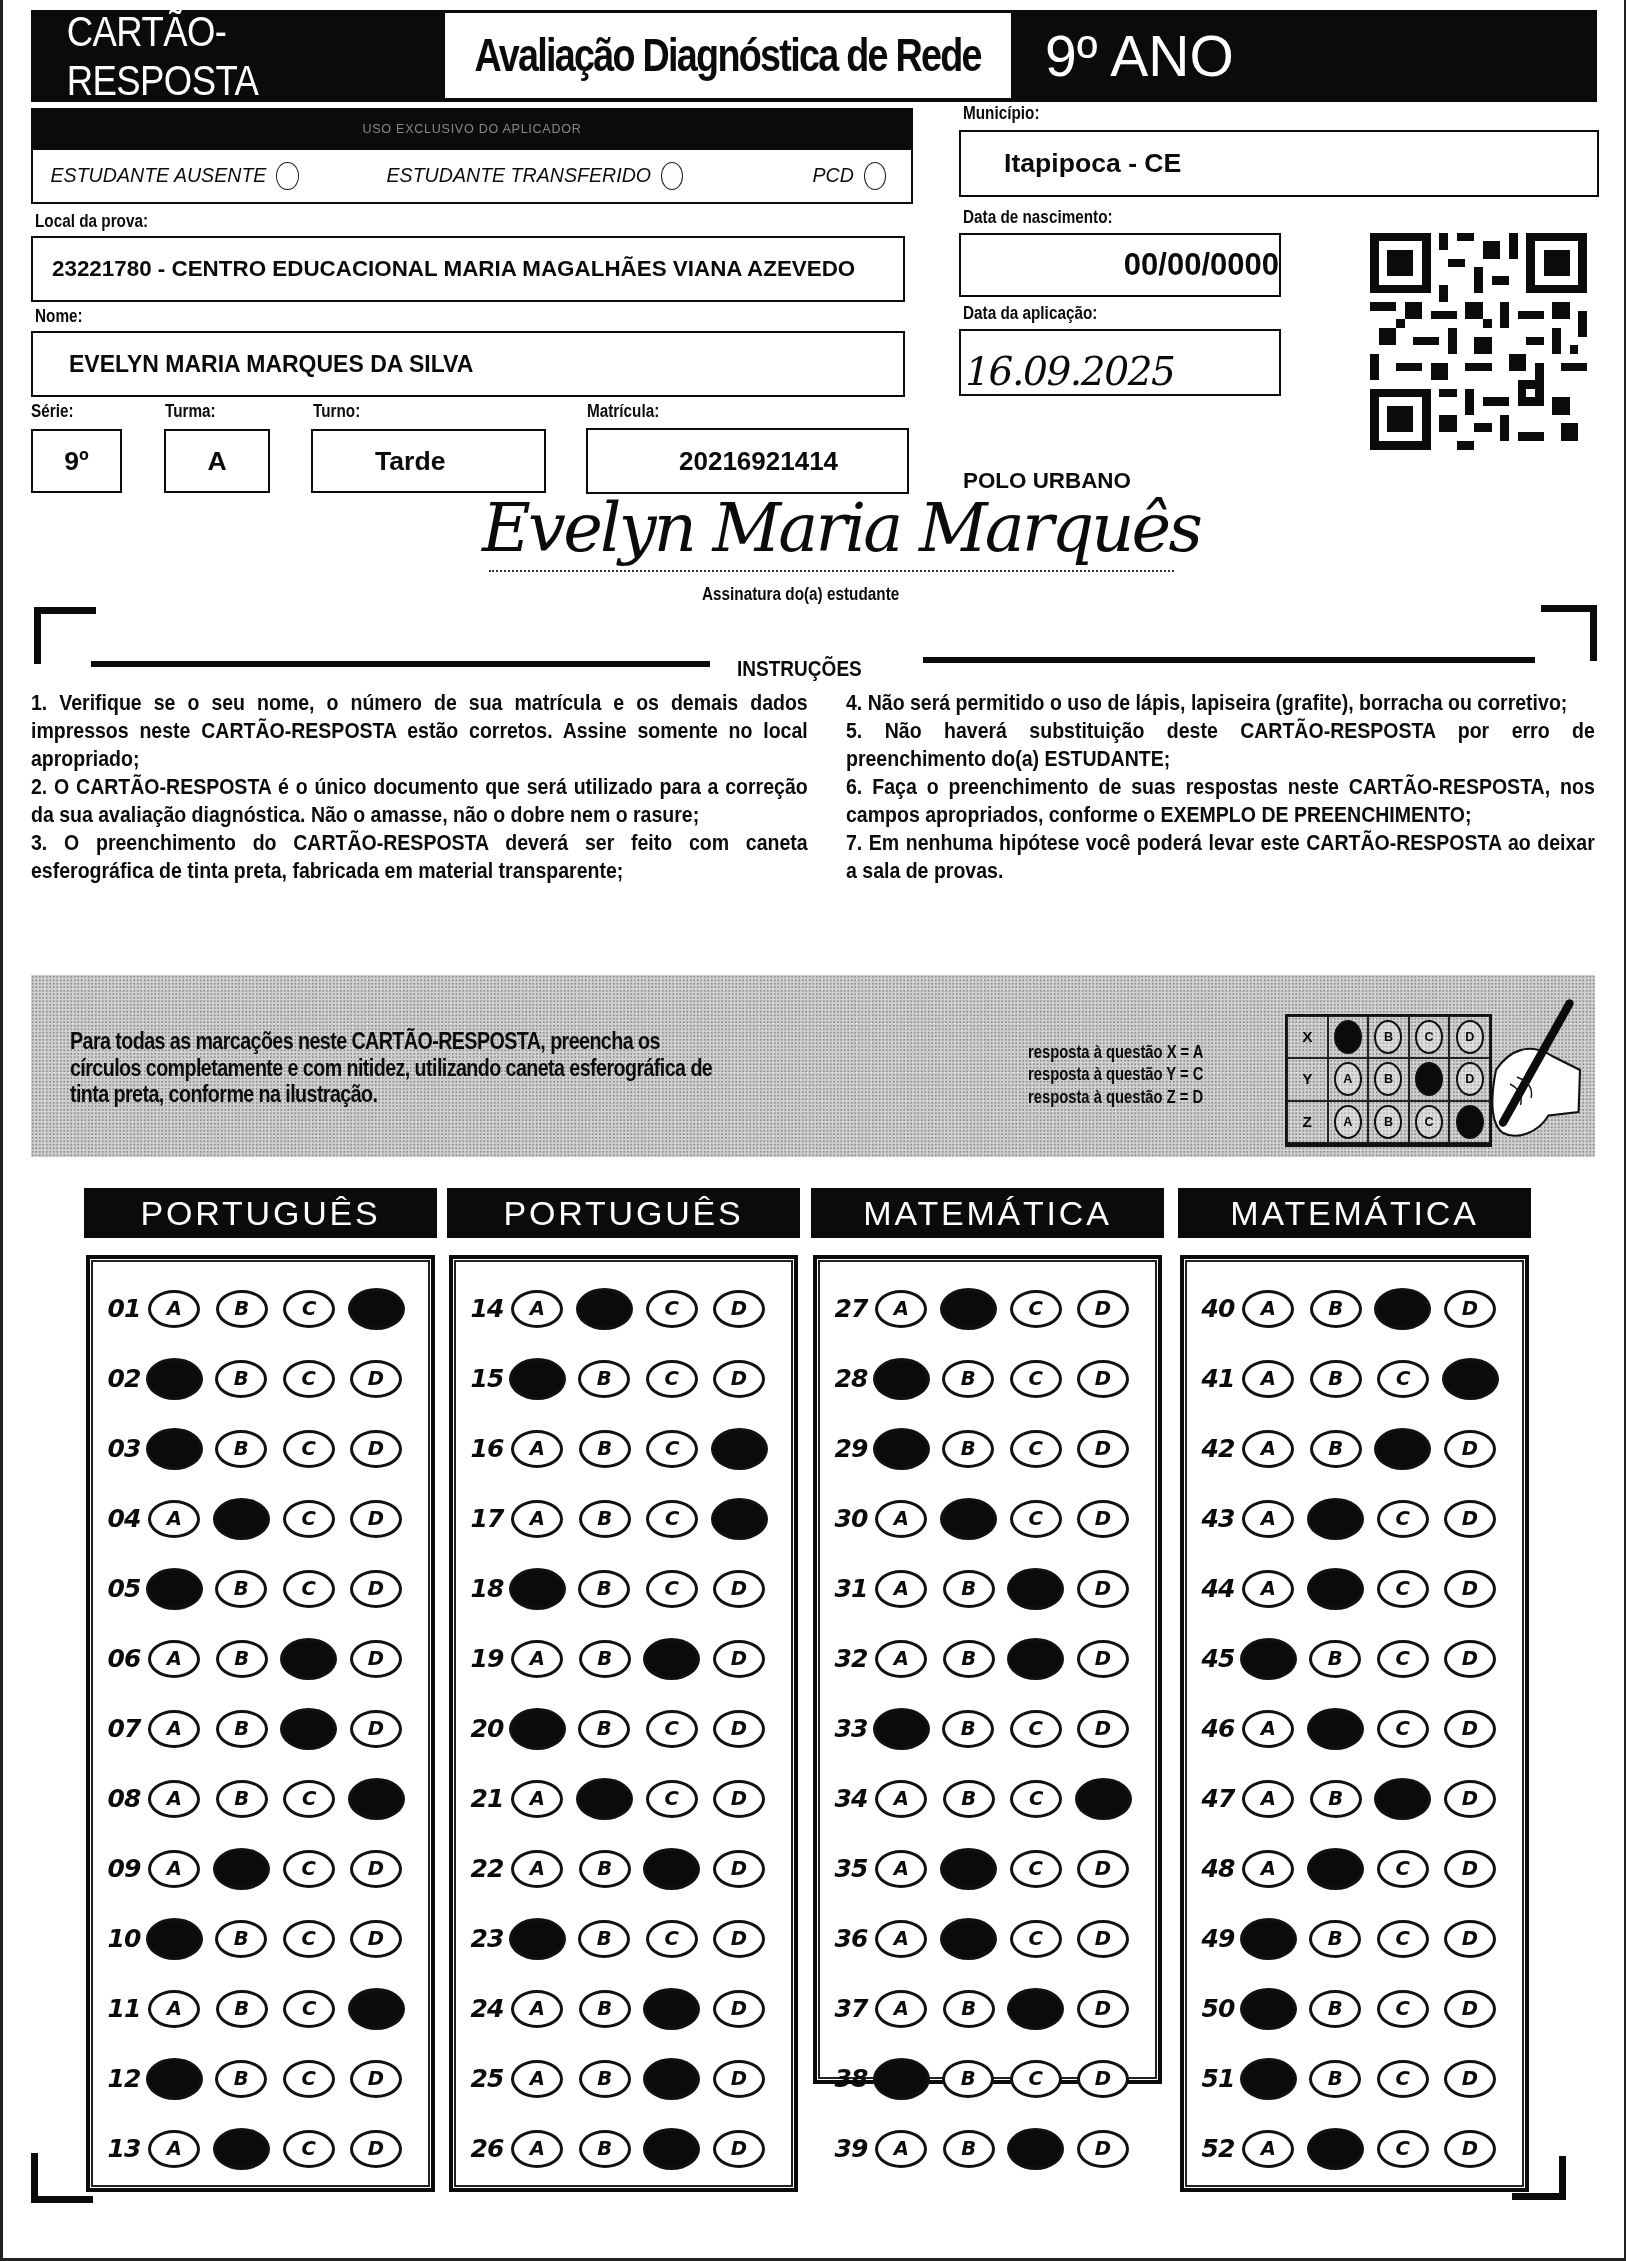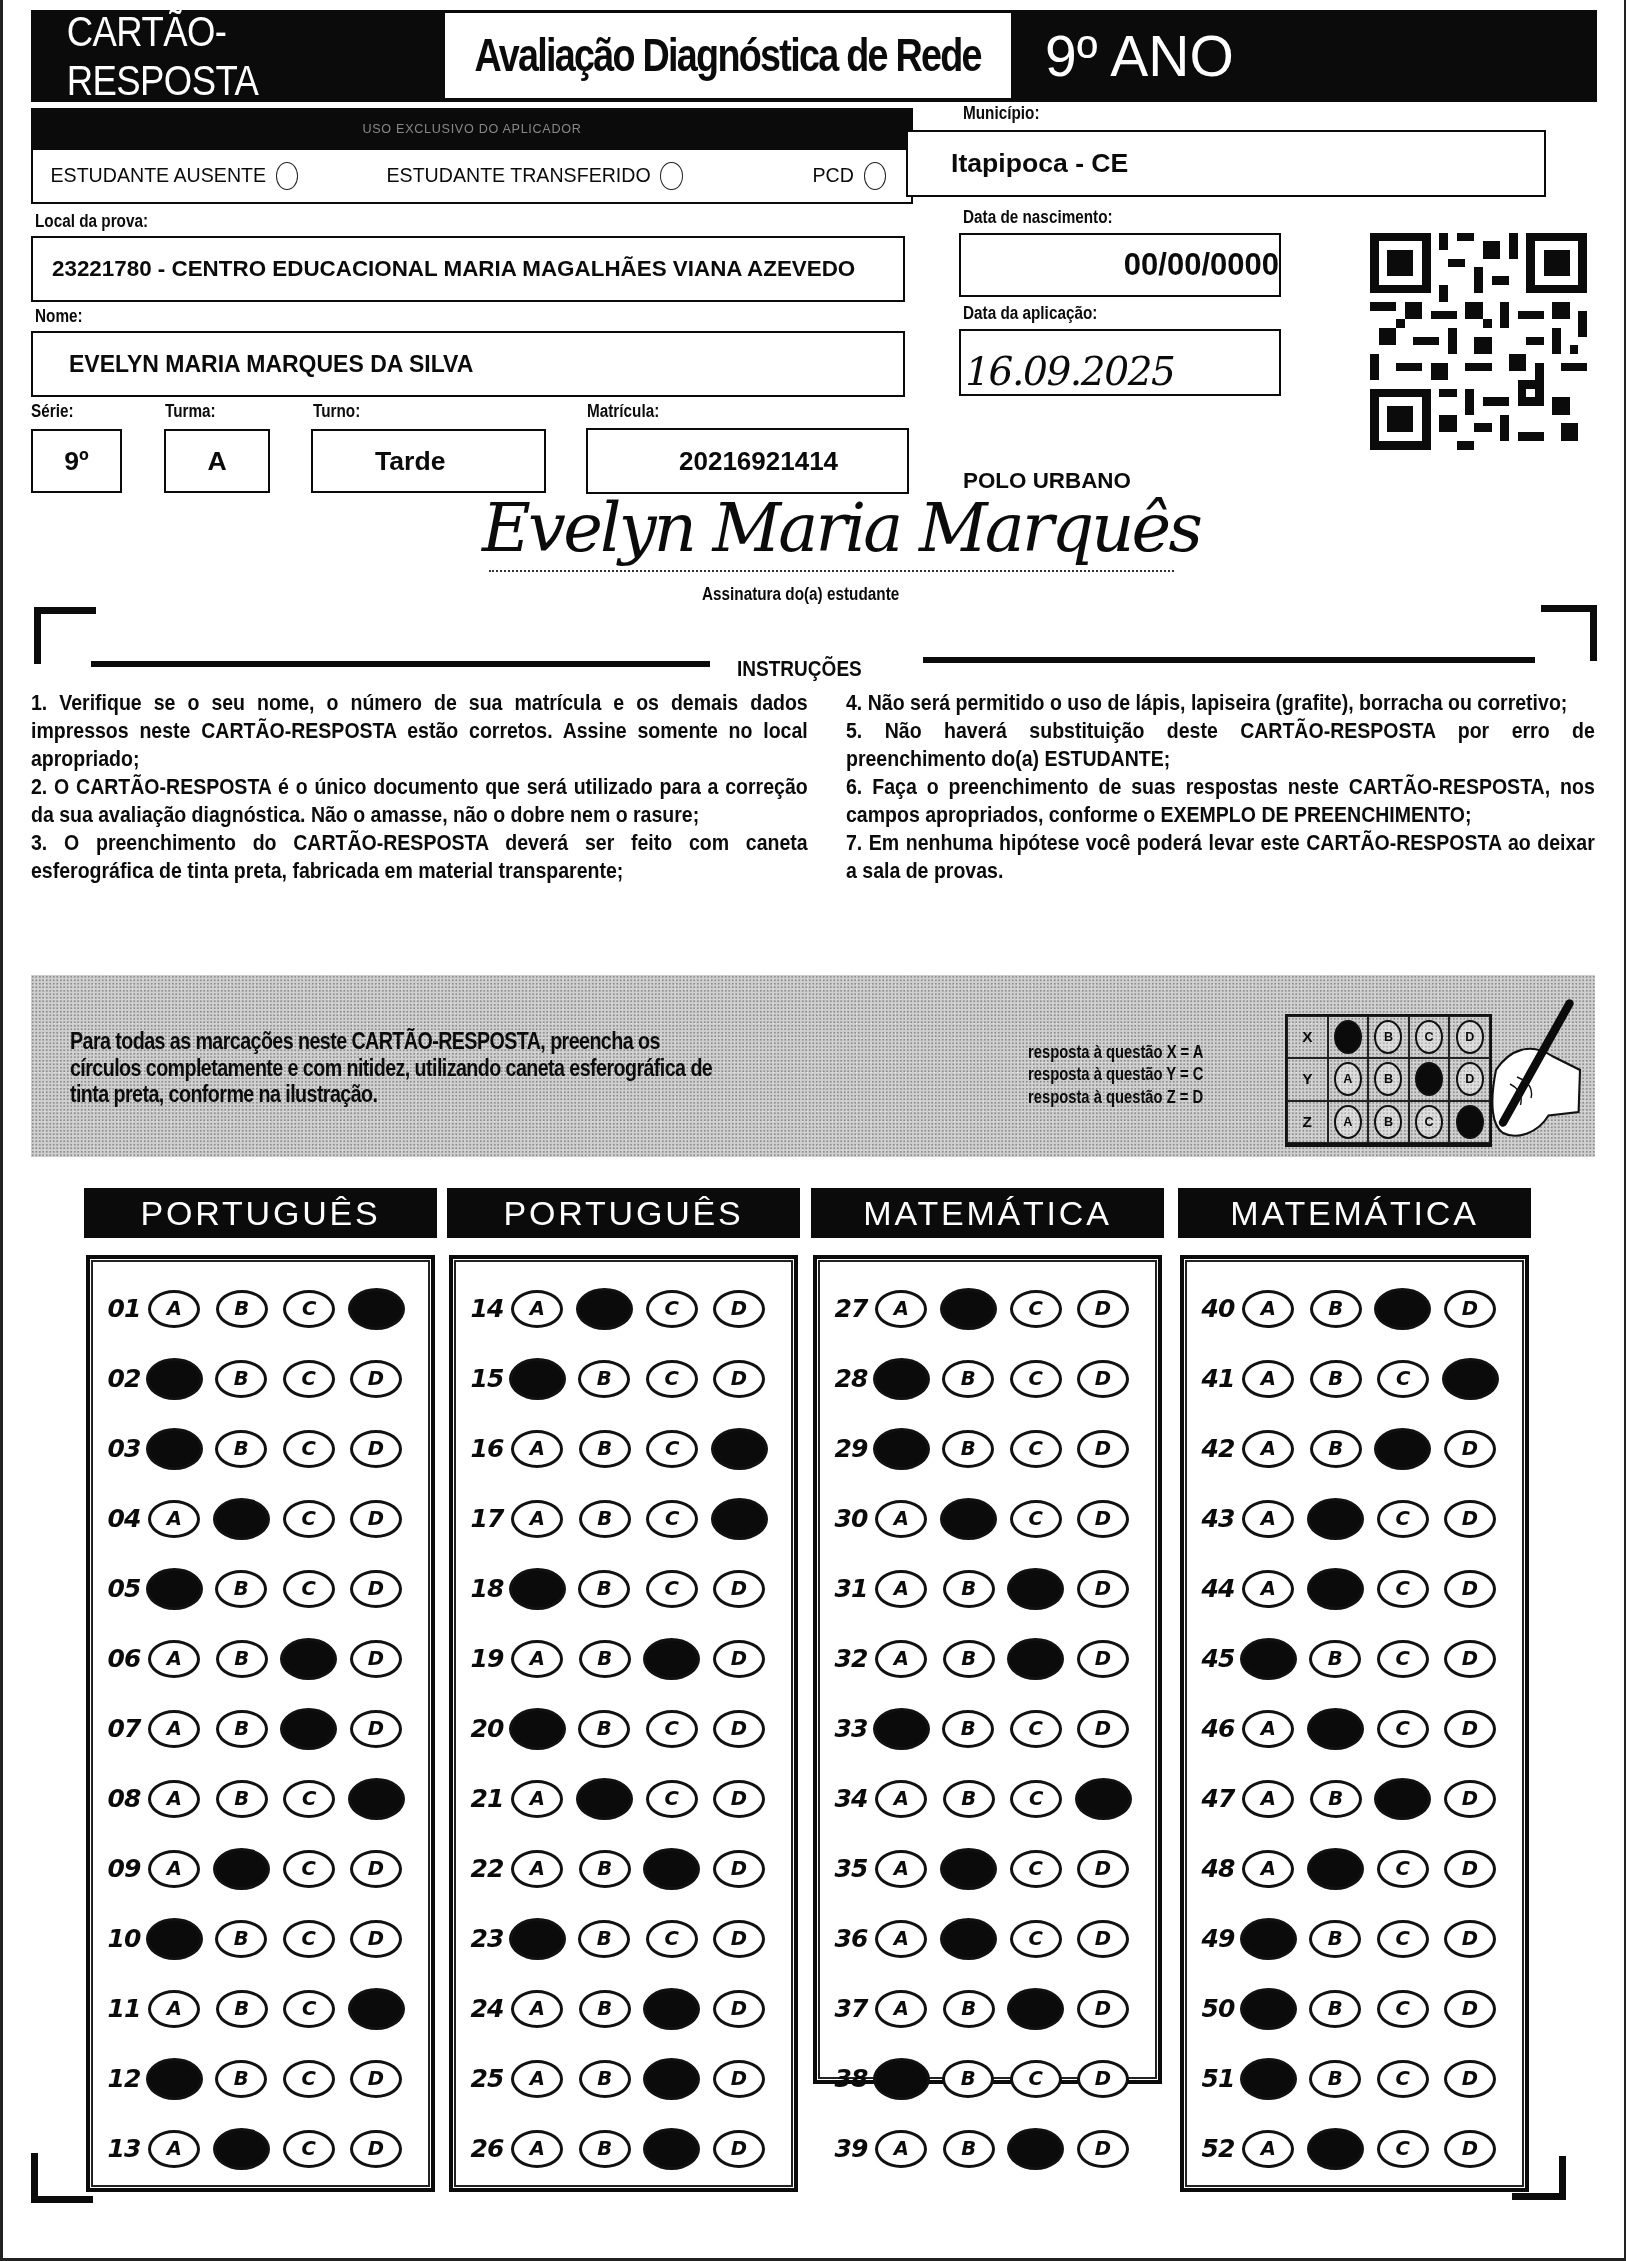--- a/index.html
+++ b/index.html
@@ -15,21 +15,21 @@
   
   .hdr { left: 31px; top: 9.8px; width: 1566px; height: 92px; background: #0b0b0b; }
   .hdr-left { left: 31px; top: 9.8px; width: 412px; height: 92px; display:flex; align-items:center; justify-content:center;
     color:#fff; font-size: 43px; font-family: "Liberation Sans", sans-serif; transform: scaleX(0.85); transform-origin: left center; padding-left: 42px; justify-content:flex-start; letter-spacing: -0.7px; }
   .hdr-mid { left: 445px; top: 12.6px; width: 566px; height: 85px; background:#fff; display:flex; align-items:center; justify-content:center; }
   .hdr-mid span { font-size: 46px; font-weight: bold; letter-spacing: -2.1px; transform: scaleX(0.82); display:inline-block; white-space:nowrap; }
   .hdr-right { left: 1045px; top: 9.8px; height: 92px; display:flex; align-items:center; color:#fff; font-size: 57px; font-weight: normal; }
 
   
   .uso-bar { left: 31px; top: 108px; width: 882px; height: 42px; background: #0b0b0b; color: #888; font-size: 12.6px; display:flex; align-items:center; justify-content:center; letter-spacing:0.7px; }
-  .uso-box { left: 31px; top: 149px; width: 882px; height: 55px; border: 2.8px solid #0b0b0b; border-top: none; display:flex; align-items:center; padding-left: 17.5px; font-size: 19.6px; }
+  .uso-box { left: 31px; top: 149px; width: 882px; height: 55px; border: 2.8px solid #0b0b0b; border-top: none; display:flex; align-items:center; padding-left: 17.5px; font-size: 19.6px; font-style: italic; }
   .uso-item { display:flex; align-items:center; white-space: nowrap; }
   .radio-o { display:inline-block; width: 22.4px; height: 28px; border: 1.4px solid #222; border-radius: 50%; margin-left: 9.8px; }
 
   .label { font-size: 18px; font-weight: bold; transform: scaleX(0.85); transform-origin: left; white-space: nowrap; }
   .field { border: 2.8px solid #0b0b0b; background:#fff; display:flex; align-items:center; font-size: 24px; font-weight: bold; white-space: nowrap; }
 
   
   .qr { left: 1370px; top: 231px; width: 217px; height: 220px; }
 
   
@@ -117,21 +117,21 @@
 <div class="abs label" style="left:313px;top:401px;">Turno:</div>
 <div class="abs field" style="left:311px;top:429px;width:235px;height:64px;padding-left:62px;font-size:26.6px;">
   <span>Tarde</span>
 </div>
 <div class="abs label" style="left:587px;top:401px;">Matrícula:</div>
 <div class="abs field" style="left:586px;top:428px;width:323px;height:66px;padding-left:91px;font-size:26px;">
   <span>20216921414</span>
 </div>
 
 <div class="abs label" style="left:963px;top:103px;">Município:</div>
-<div class="abs field" style="left:906px;top:130px;width:640px;height:67px;padding-left:43px;font-size:26.6px;">
+<div class="abs field" style="left:959px;top:130px;width:640px;height:67px;padding-left:43px;font-size:26.6px;">
   <span>Itapipoca - CE</span>
 </div>
 <div class="abs label" style="left:963px;top:207px;">Data de nascimento:</div>
 <div class="abs field" style="left:959px;top:233px;width:322px;height:64px;justify-content:flex-end;font-size:31px;">
   <span>00/00/0000</span>
 </div>
 <div class="abs label" style="left:963px;top:303px;">Data da aplicação:</div>
 <div class="abs field" style="left:959px;top:329px;width:322px;height:67px;padding-left:4.2px;font-family:'DejaVu Serif',serif;font-style:italic;font-weight:normal;font-size:39px;align-items:flex-end;">
   <span style="letter-spacing:-1.4px;">16.09.2025</span>
 </div>

